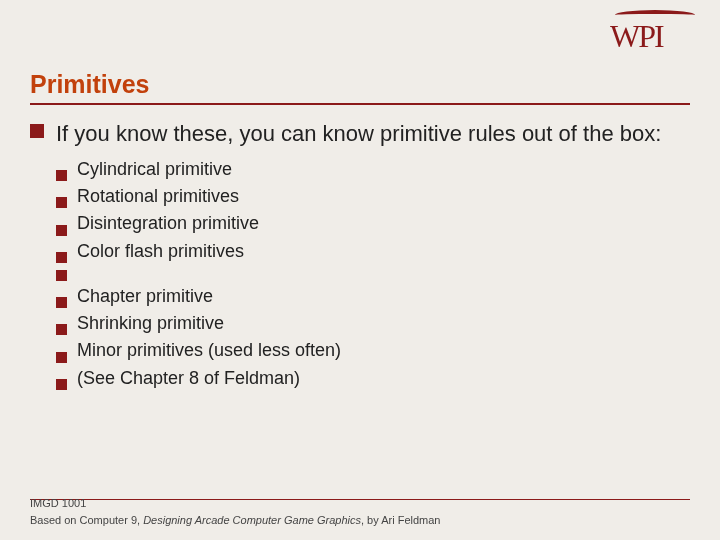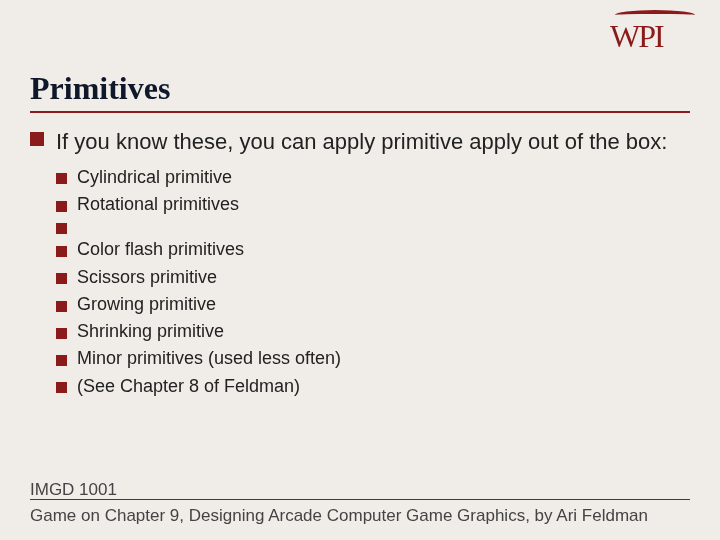--- a/index.html
+++ b/index.html
@@ -47,24 +47,24 @@
       border-radius: 50% 50% 0 0;
       margin: 0 auto;
     }
 
     .title-section {
       margin-top: 50px;
       margin-bottom: 8px;
     }
 
     .title {
-      font-size: 32px;
+      font-size: 25px;
       font-weight: bold;
-      color: #0f172a;
-      font-family: Liberation Serif, serif;
+      color: #c2410c;
+      font-family: Liberation Sans, sans-serif;
       margin-bottom: 4px;
     }
 
     .title-underline {
       height: 2px;
       background: #8b1a1a;
       width: 100%;
       margin-bottom: 14px;
     }
 
@@ -93,21 +93,21 @@
       line-height: 1.35;
     }
 
     .sub-list {
       margin-left: 26px;
       margin-top: 6px;
     }
 
     .sub-item {
       display: flex;
-      align-items: center;
+      align-items: flex-end;
       margin-bottom: 3px;
       font-size: 18px;
       color: #222;
       line-height: 1.35;
     }
 
     .sub-bullet {
       display: inline-block;
       width: 11px;
       height: 11px;
@@ -128,73 +128,74 @@
       left: 30px;
       right: 30px;
       height: 1px;
       background: #8b1a1a;
     }
 
     .footer {
       position: absolute;
       bottom: 12px;
       left: 30px;
-      font-size: 17px;
+      font-size: 11px;
       color: #444;
       line-height: 1.5;
     }
 
     .footer-italic {
+      font-style: italic;
     }
   </style>
 </head>
 <body>
 
 <div class="slide">
 
   <div class="logo">
     <div class="logo-arc"></div>
     <div class="logo-wpi">WPI</div>
   </div>
 
   <div class="title-section">
     <div class="title">Primitives</div>
     <div class="title-underline"></div>
   </div>
 
 
   <div class="bullet-main">
     <span class="bullet-square"></span>
-    <span class="bullet-main-text">If you know these, you can apply primitive apply out of the box:</span>
+    <span class="bullet-main-text">If you know these, you can know primitive rules out of the box:</span>
   </div>
 
   <div class="sub-list">
 
     <div class="sub-item">
       <span class="sub-bullet"></span>
       <span class="sub-item-text">Cylindrical primitive</span>
     </div>
     <div class="sub-item">
       <span class="sub-bullet"></span>
       <span class="sub-item-text">Rotational primitives</span>
     </div>
     <div class="sub-item">
       <span class="sub-bullet"></span>
+      <span class="sub-item-text">Disintegration primitive</span>
     </div>
     <div class="sub-item">
       <span class="sub-bullet"></span>
       <span class="sub-item-text">Color flash primitives</span>
     </div>
     <div class="sub-item">
       <span class="sub-bullet"></span>
-      <span class="sub-item-text">Scissors primitive</span>
-    </div>
-    <div class="sub-item">
-      <span class="sub-bullet"></span>
-      <span class="sub-item-text">Growing primitive</span>
+    </div>
+    <div class="sub-item">
+      <span class="sub-bullet"></span>
+      <span class="sub-item-text">Chapter primitive</span>
     </div>
     <div class="sub-item">
       <span class="sub-bullet"></span>
       <span class="sub-item-text">Shrinking primitive</span>
     </div>
     <div class="sub-item">
       <span class="sub-bullet"></span>
       <span class="sub-item-text">Minor primitives (used less often)</span>
     </div>
     <div class="sub-item">
@@ -202,17 +203,17 @@
       <span class="sub-item-text">(See Chapter 8 of Feldman)</span>
     </div>
 
   </div>
 
   <div class="bottom-line"></div>
 
   <div class="footer">
     <div>IMGD 1001</div>
     <div>
-      <span>Game on Chapter 9, </span><span class="footer-italic">Designing Arcade Computer Game Graphics</span><span>, by Ari Feldman</span>
+      <span>Based on Computer 9, </span><span class="footer-italic">Designing Arcade Computer Game Graphics</span><span>, by Ari Feldman</span>
     </div>
   </div>
 
 </div>
 
 </body></html>

